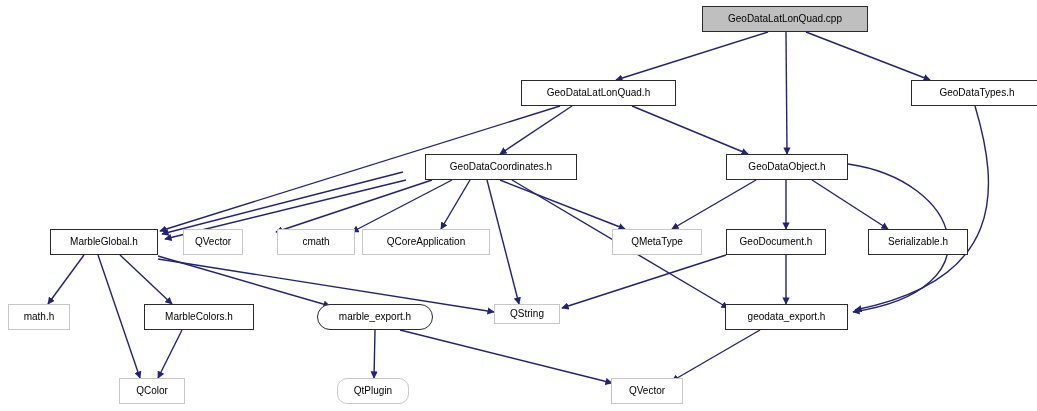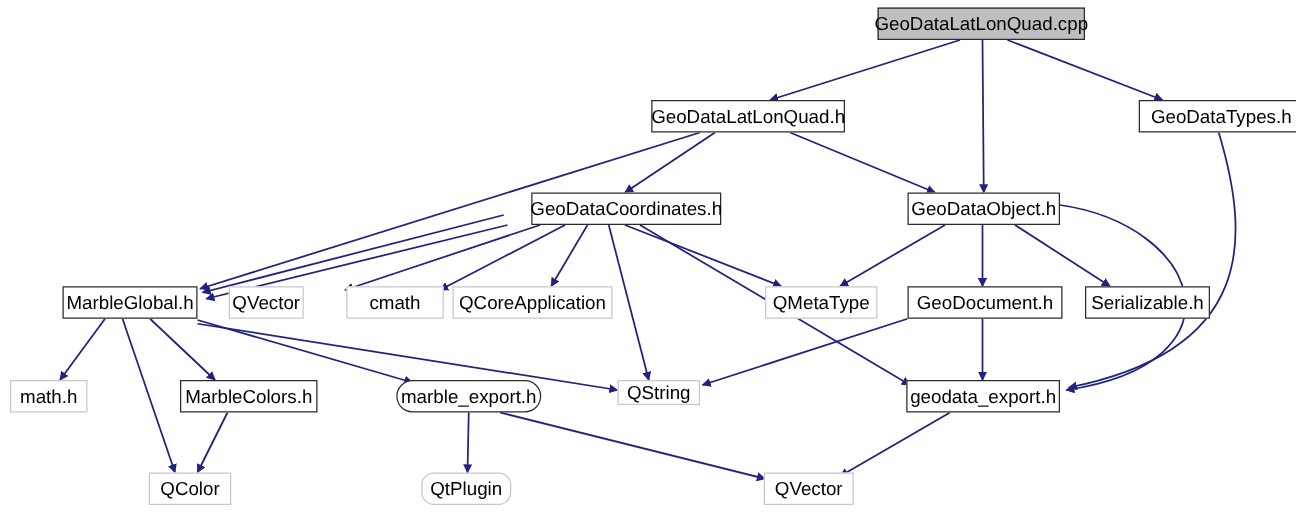--- a/index.html
+++ b/index.html
@@ -3,21 +3,21 @@
 <meta charset="utf-8">
 <style>
   html,body{margin:0;padding:0;background:#ffffff;}
   body{font-family:"Liberation Sans", sans-serif;}
   #graph{position:relative;width:1037px;height:411px;background:#ffffff;overflow:hidden;}
   #edges{position:absolute;left:0;top:0;width:1037px;height:411px;}
   .node{
     position:absolute;
     box-sizing:border-box;
     display:flex;align-items:center;justify-content:center;
-    font-size:15px;
+    font-size:10px;
     color:#000000;
     white-space:nowrap;
     background:#ffffff;
     line-height:1;
   }
   .node.thin{border:1px solid #c8c8c8;}
   .node.thick{border:1.6px solid #2b2b2b;}
   .node.root{background:#bfbfbf;border:1.6px solid #2b2b2b;}
   .node span{pointer-events:none;}
 </style>
@@ -90,21 +90,21 @@
       </div>
       <div class="node thin" style="left: 277px; top: 229px; width: 78px; height: 26px;">
         <span>cmath</span>
       </div>
       <div class="node thin" style="left: 362px; top: 229px; width: 128px; height: 26px;">
         <span>QCoreApplication</span>
       </div>
       <div class="node thin" style="left: 612px; top: 229px; width: 90px; height: 26px;">
         <span>QMetaType</span>
       </div>
-      <div class="node thick" style="left: 726px; top: 229px; width: 124px; height: 26px;">
+      <div class="node thick" style="left: 726px; top: 229px; width: 100px; height: 26px;">
         <span>GeoDocument.h</span>
       </div>
       <div class="node thick" style="left: 868px; top: 229px; width: 100px; height: 26px;">
         <span>Serializable.h</span>
       </div>
       <div class="node thin" style="left: 8px; top: 304px; width: 62px; height: 26px;">
         <span>math.h</span>
       </div>
       <div class="node thick" style="left: 144px; top: 304px; width: 110px; height: 26px;">
         <span>MarbleColors.h</span>

